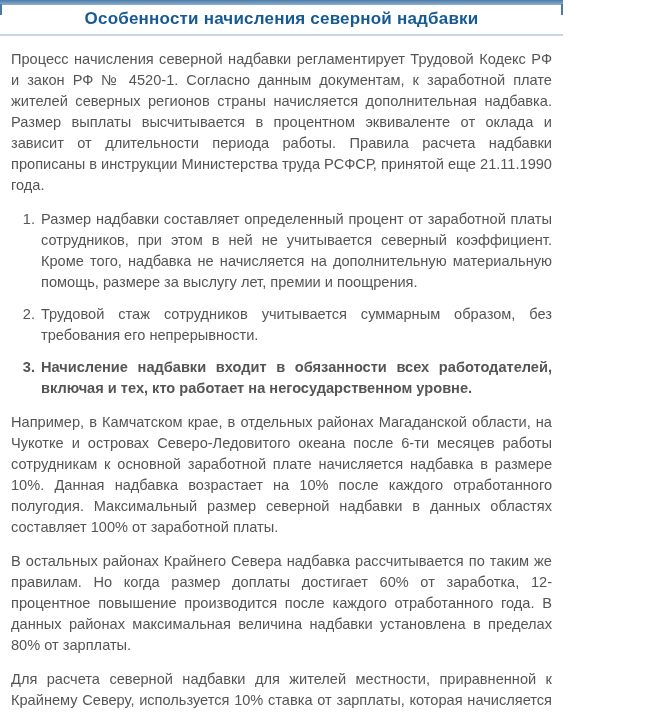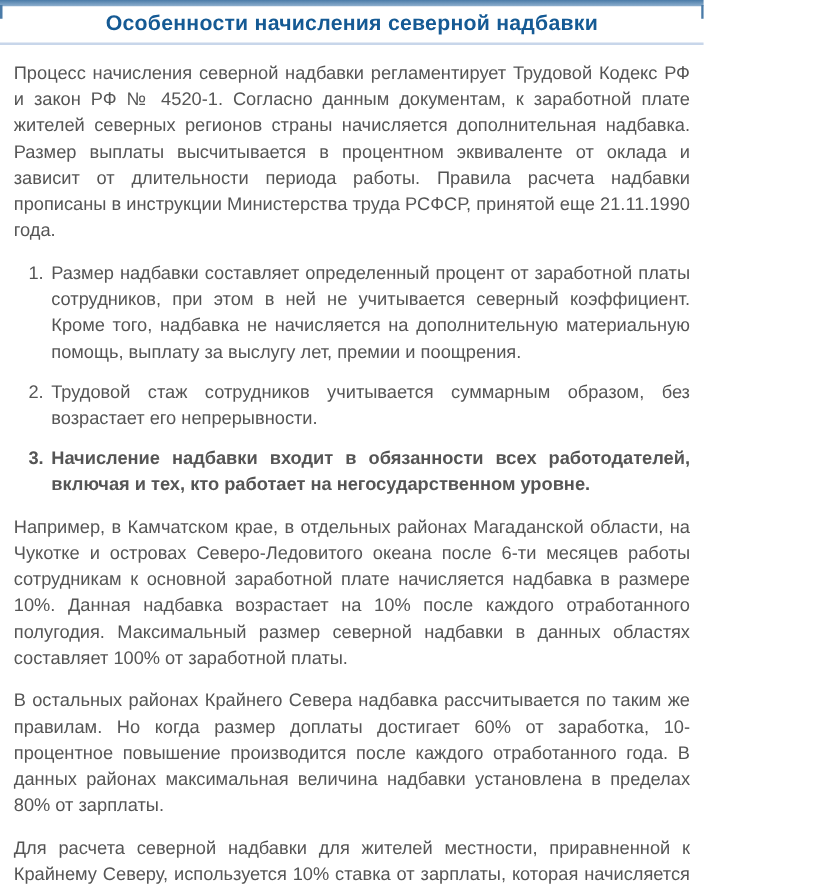--- a/index.html
+++ b/index.html
@@ -95,26 +95,26 @@
   <div class="corner-tab left"></div>
   <div class="corner-tab right"></div>
 
   <div class="header">
     <div class="title">Особенности начисления северной надбавки</div>
   </div>
 
   <div class="content">
     <p>Процесс начисления северной надбавки регламентирует Трудовой Кодекс РФ и закон РФ № 4520-1. Согласно данным документам, к заработной плате жителей северных регионов страны начисляется дополнительная надбавка. Размер выплаты высчитывается в процентном эквиваленте от оклада и зависит от длительности периода работы. Правила расчета надбавки прописаны в инструкции Министерства труда РСФСР, принятой еще 21.11.1990 года.</p>
     <ol class="rules">
-      <li>Размер надбавки составляет определенный процент от заработной платы сотрудников, при этом в ней не учитывается северный коэффициент. Кроме того, надбавка не начисляется на дополнительную материальную помощь, выплату за выслугу лет, премии и поощрения.</li>
-      <li>Трудовой стаж сотрудников учитывается суммарным образом, без возрастает его непрерывности.</li>
+      <li>Размер надбавки составляет определенный процент от заработной платы сотрудников, при этом в ней не учитывается северный коэффициент. Кроме того, надбавка не начисляется на дополнительную материальную помощь, размере за выслугу лет, премии и поощрения.</li>
+      <li>Трудовой стаж сотрудников учитывается суммарным образом, без требования его непрерывности.</li>
       <li>Начисление надбавки входит в обязанности всех работодателей, включая и тех, кто работает на негосударственном уровне.</li>
     </ol>
     <p>Например, в Камчатском крае, в отдельных районах Магаданской области, на Чукотке и островах Северо-Ледовитого океана после 6-ти месяцев работы сотрудникам к основной заработной плате начисляется надбавка в размере 10%. Данная надбавка возрастает на 10% после каждого отработанного полугодия. Максимальный размер северной надбавки в данных областях составляет 100% от заработной платы.</p>
-    <p>В остальных районах Крайнего Севера надбавка рассчитывается по таким же правилам. Но когда размер доплаты достигает 60% от заработка, 10-процентное повышение производится после каждого отработанного года. В данных районах максимальная величина надбавки установлена в пределах 80% от зарплаты.</p>
+    <p>В остальных районах Крайнего Севера надбавка рассчитывается по таким же правилам. Но когда размер доплаты достигает 60% от заработка, 12-процентное повышение производится после каждого отработанного года. В данных районах максимальная величина надбавки установлена в пределах 80% от зарплаты.</p>
     <p>Для расчета северной надбавки для жителей местности, приравненной к Крайнему Северу, используется 10% ставка от зарплаты, которая начисляется через год работы. После каждого отработанного года надбавка повышается на 10%. Максимальная величина надбавки в этих районах составляет 50% от заработной платы.</p>
   </div>
 
   <div class="frag corner frag1"></div>
   <div class="frag dash frag2"></div>
   <div class="frag corner frag3"></div>
 
 </div>
 
 </body></html>

